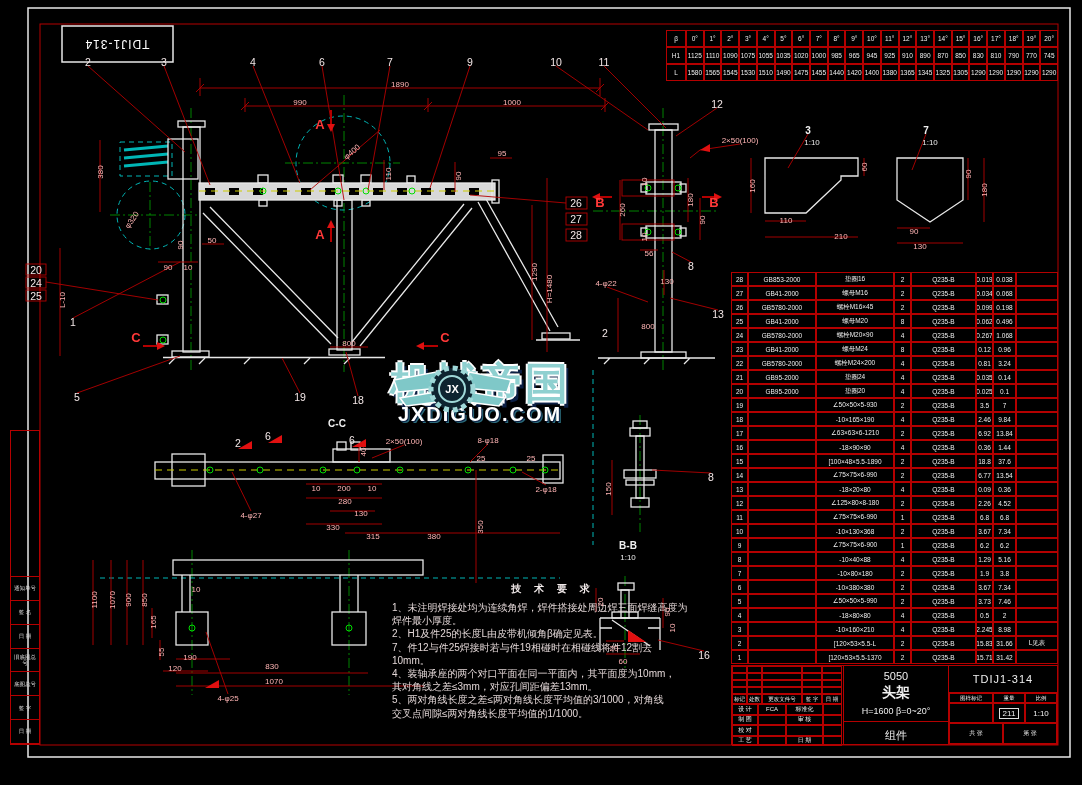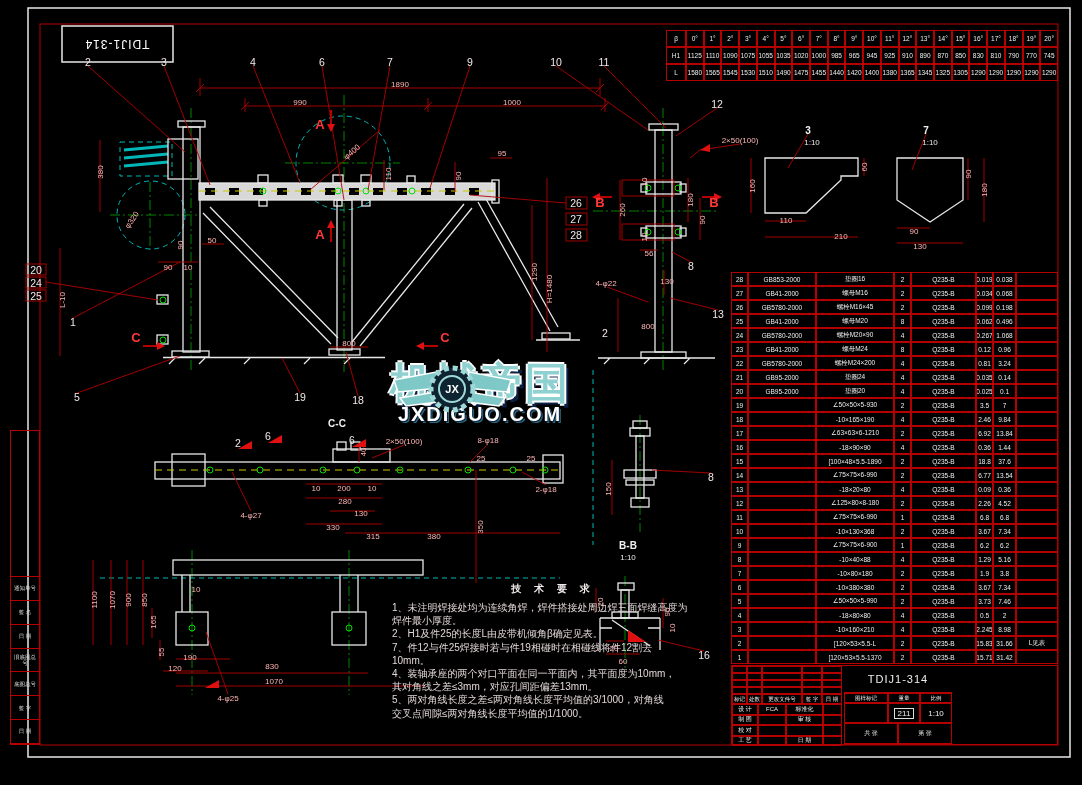--- a/index.html
+++ b/index.html
@@ -646,20 +646,26 @@
       <div></div>
       <div></div>
       <div></div>
     </div>
     <div class="signrow">
       <div>工 艺</div>
       <div></div>
       <div>日 期</div>
       <div></div>
     </div>
+  </div>
+  <div id="tb-center">
+    <div class="tb-product">5050</div>
+    <div class="tb-name">头架</div>
+    <div class="tb-spec">H=1600  β=0~20°</div>
+    <div class="tb-type">组件</div>
   </div>
   <div id="tb-right">
     <div class="tb-dwgno">TDIJ1-314</div>
     <div class="inforow ih">
       <div>图样标记</div>
       <div>重量</div>
       <div>比例</div>
     </div>
     <div class="inforow iv">
       <div></div>

